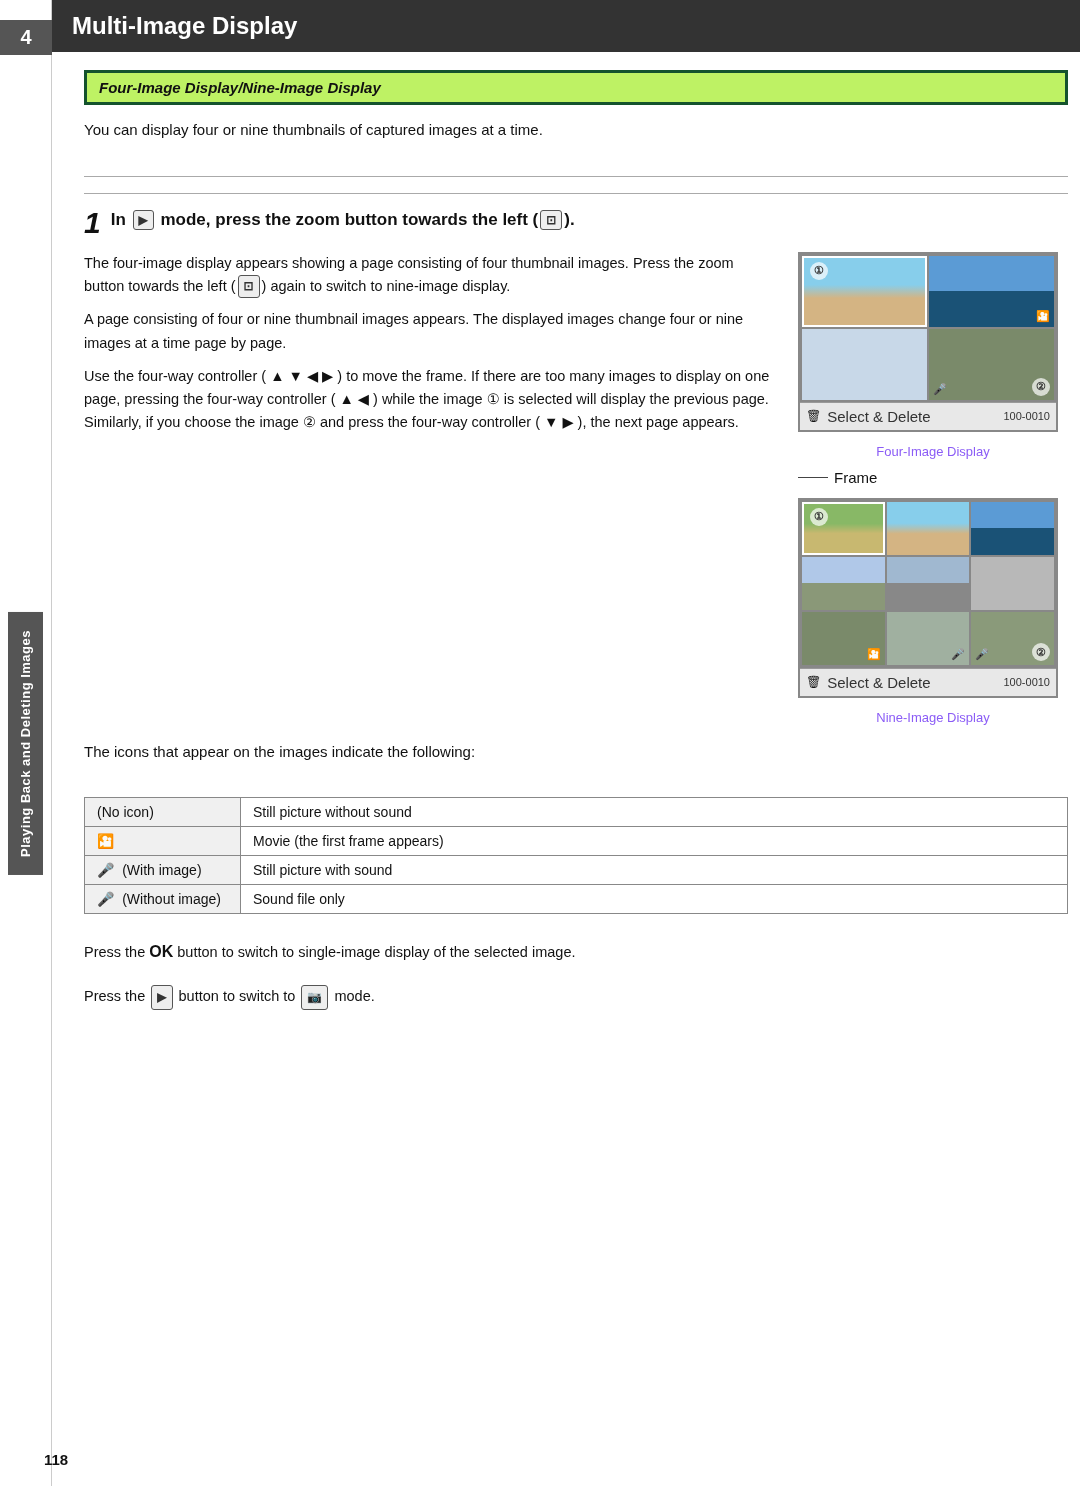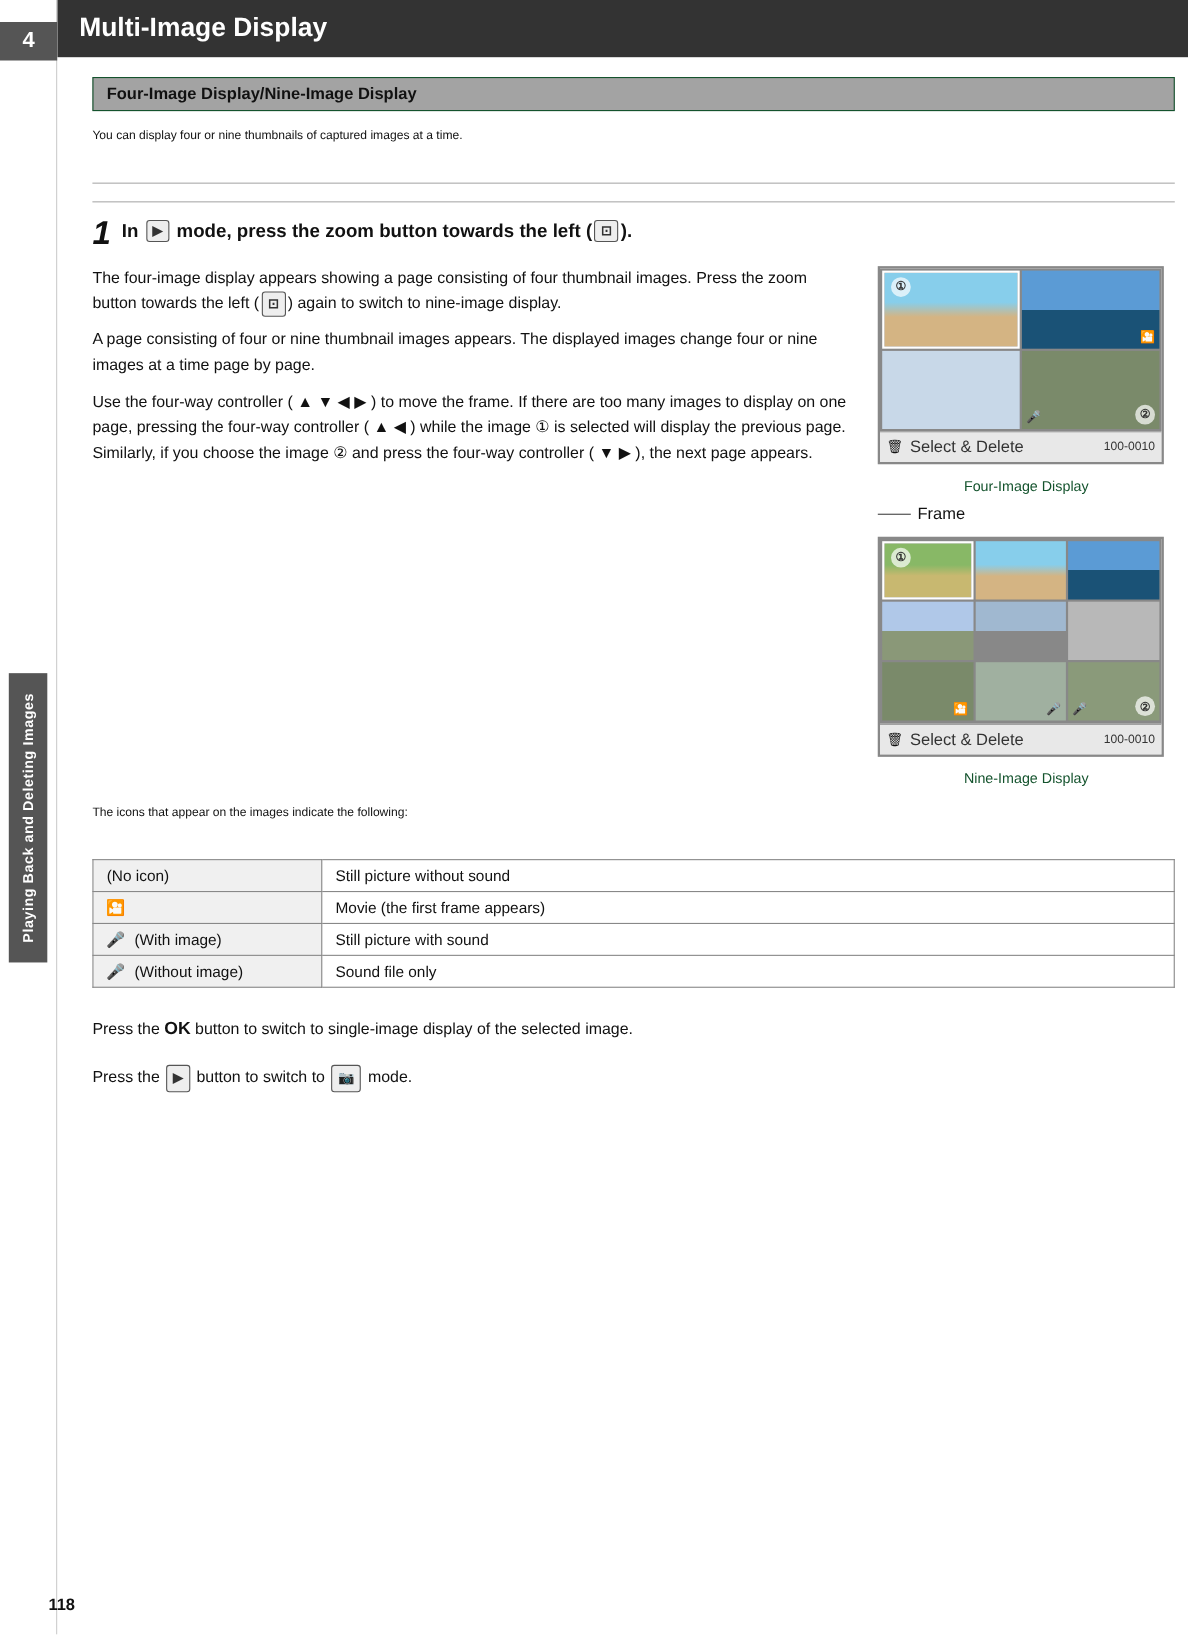--- a/index.html
+++ b/index.html
@@ -70,30 +70,31 @@
       background: #333;
       color: #fff;
       font-size: 24px;
       font-weight: bold;
       padding: 12px 20px;
       margin: 0 -32px 18px -32px;
     }
 
     
     .section-header {
-      background: #a3a3a3;
+      background: #bef264;
       font-weight: bold;
       font-size: 15px;
       padding: 6px 12px;
       margin-bottom: 14px;
-      border: 1px solid #14532d;
+      border: 3px solid #14532d;
+      font-style: italic;
     }
 
     .intro-text {
-      font-size: 11px;
+      font-size: 15px;
       margin-bottom: 18px;
       line-height: 1.5;
     }
 
     
     .step-heading {
       display: flex;
       align-items: flex-start;
       font-size: 17px;
       font-weight: bold;
@@ -246,21 +247,21 @@
       margin-left: auto;
       font-size: 11px;
       color: #333;
       text-align: center;
     }
 
     .display-label {
       font-size: 13px;
       text-align: center;
       margin-top: 4px;
-      color: #14532d;
+      color: #8b5cf6;
     }
 
     
     .nine-grid {
       display: grid;
       grid-template-columns: 1fr 1fr 1fr;
       grid-template-rows: 1fr 1fr 1fr;
       width: 100%;
       height: calc(100% - 28px);
       gap: 2px;
@@ -280,21 +281,21 @@
       font-size: 14px;
     }
 
     .icons-table td {
       border: 1px solid #888;
       padding: 6px 12px;
       vertical-align: middle;
     }
 
     .icons-table td:first-child {
-      width: 208px;
+      width: 156px;
       background: #f0f0f0;
     }
 
     
     .footer-text {
       font-size: 14.5px;
       line-height: 1.7;
       margin-top: 8px;
     }
 

